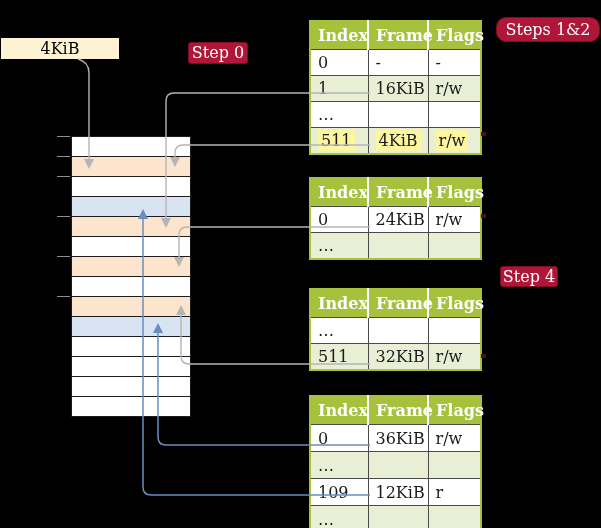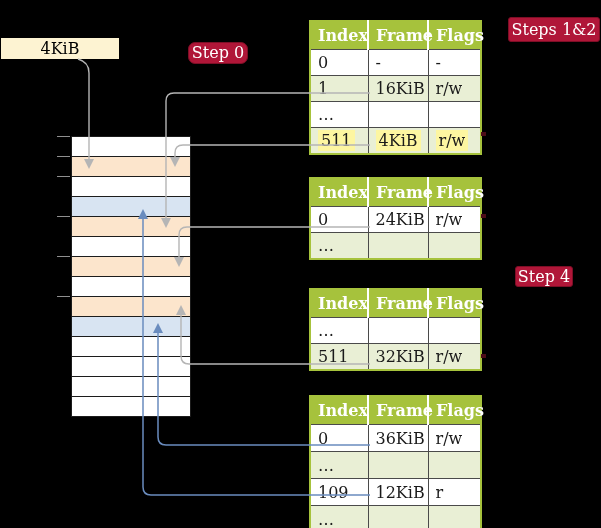--- a/index.html
+++ b/index.html
@@ -15,24 +15,24 @@
     font-size:16px;line-height:21px;text-align:center;
   }
   
   .badge{
     position:absolute;box-sizing:border-box;
     background:var(--c-badge_bg,#b01638);
     border:1px solid var(--c-badge_border,#7e0e26);
     border-radius:3px;color:var(--c-badge_text,#fff);
     font-size:16px;text-align:center;
   }
-  #badge-step0  {left:188px;top:42px;width:60px;height:22px;line-height:20px;border-radius:7px;}
-  #badge-steps12{left:508px;top:17px;width:92px;height:25px;line-height:23px;}
+  #badge-step0  {left:188px;top:42px;width:60px;height:22px;line-height:20px;}
+  #badge-steps12{left:496px;top:17px;width:104px;height:25px;line-height:23px;border-radius:10px;}
   #badge-step3  {left:519px;top:160px;width:61px;height:21px;line-height:19px;}
-  #badge-step4  {left:515px;top:266px;width:58px;height:21px;line-height:19px;}
+  #badge-step4  {left:500px;top:266px;width:58px;height:21px;line-height:19px;}
   
   .memcol{
     position:absolute;left:71px;top:136px;width:118px;
     border:1px solid var(--c-mem_border,#1c1c1c);
   }
   .mrow{height:19px;border-bottom:1px solid var(--c-mem_border,#1c1c1c);}
   .mrow:last-child{border-bottom:none;}
   .m-white{background:var(--c-mem_white,#fff);}
   .m-peach{background:var(--c-mem_peach,#fce5cc);}
   .m-blue {background:var(--c-mem_blue,#d8e4f2);}

